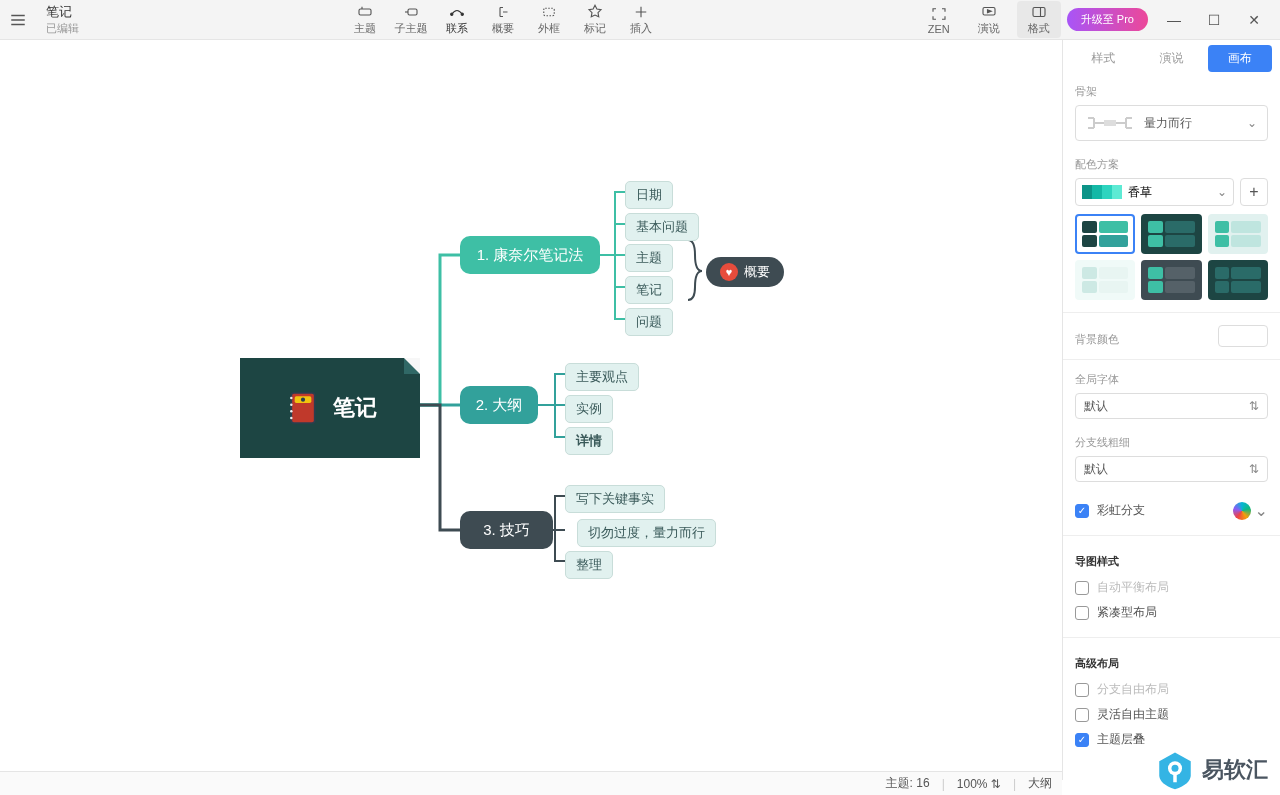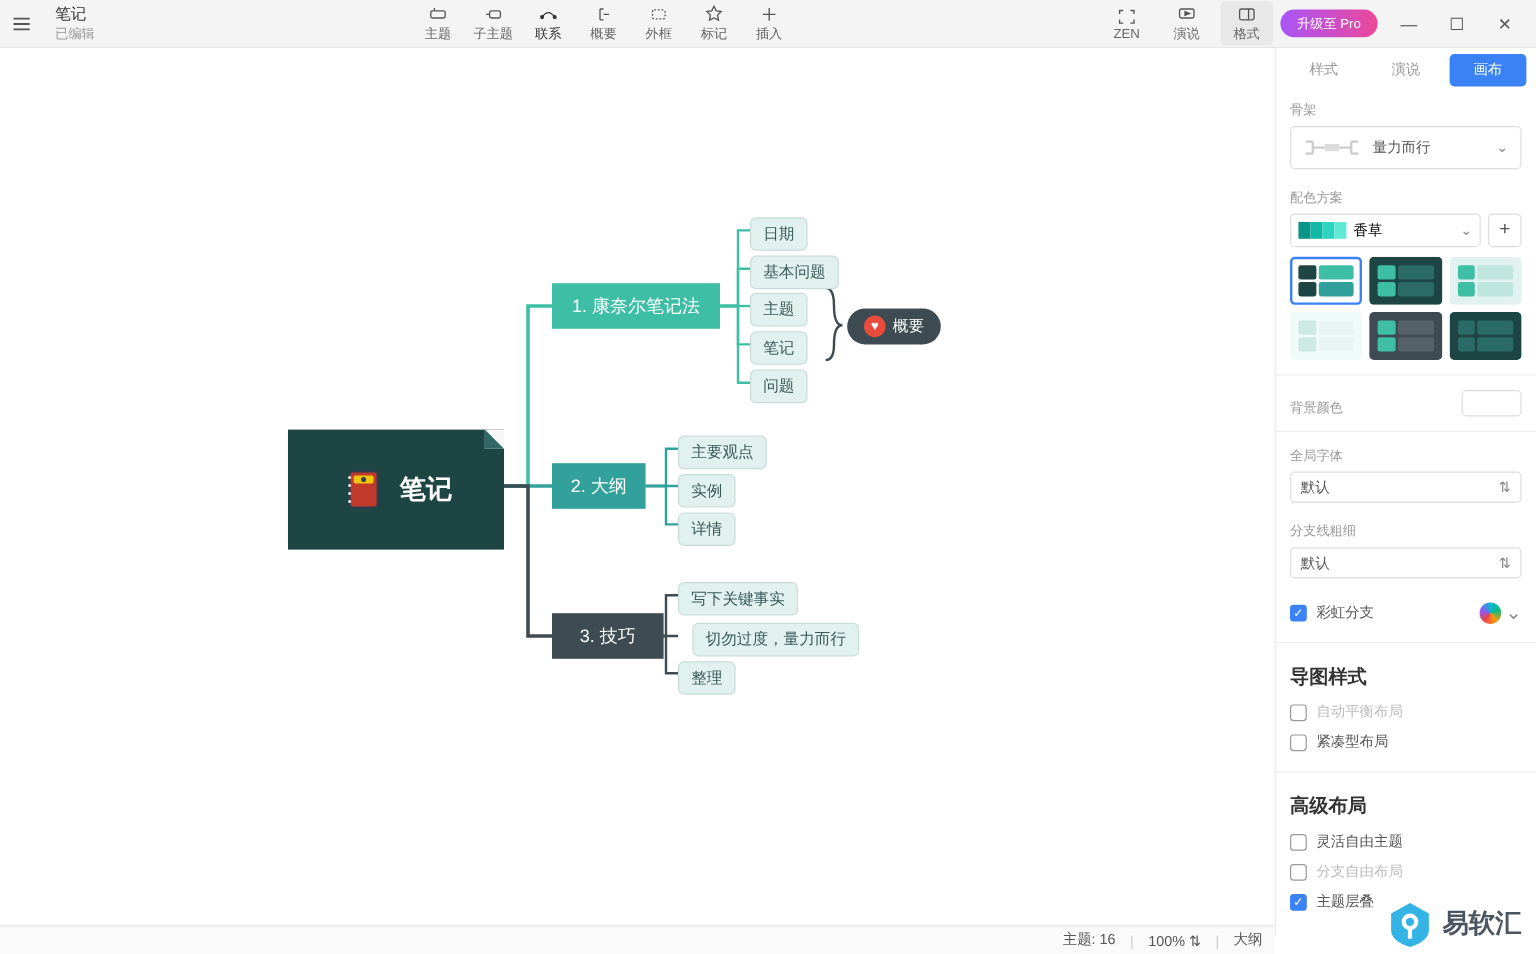--- a/index.html
+++ b/index.html
@@ -22,21 +22,21 @@
 .window-controls { display: flex; }
 .win-ctrl { width: 40px; height: 40px; display: flex; align-items: center; justify-content: center; cursor: pointer; color: #555; font-size: 14px; }
 
 
 .main { display: flex; height: 740px; }
 .canvas-area { flex: 1; position: relative; background: #fff; }
 .right-panel { width: 218px; background: #fff; border-left: 1px solid #e5e5e5; overflow-y: auto; }
 
 
 .mindmap { position: absolute; left: 0; top: 0; width: 100%; height: 100%; }
-.node { position: absolute; display: flex; align-items: center; justify-content: center; border-radius: 0; font-size: 14px; }
+.node { position: absolute; display: flex; align-items: center; justify-content: center; border-radius: 10px; font-size: 14px; }
 .root-node { background: #1d4543; color: #fff; width: 180px; height: 100px; border-radius: 0; }
 .root-node .fold { position: absolute; top: 0; right: 0; width: 0; height: 0; border-top: 16px solid #f7f7f7; border-left: 16px solid #306866; }
 .root-icon { width: 40px; height: 40px; margin-right: 10px; }
 .root-label { font-size: 22px; font-weight: bold; }
 .branch1 { background: #3ebfa5; color: #fff; width: 140px; height: 38px; font-size: 15px; }
 .branch2 { background: #32a19b; color: #fff; width: 78px; height: 38px; font-size: 15px; }
 .branch3 { background: #3e4b52; color: #fff; width: 93px; height: 38px; font-size: 15px; }
 .leaf { background: #e1f1ef; color: #3a5a5a; border: 1px solid #c8ddd9; padding: 4px 10px; font-size: 13px; border-radius: 5px; }
 .summary { background: #3e4b52; color: #fff; padding: 6px 14px; border-radius: 18px; font-size: 13px; display: flex; align-items: center; gap: 6px; }
 .summary-icon { width: 18px; height: 18px; background: #e74c3c; border-radius: 50%; display: flex; align-items: center; justify-content: center; color: #fff; font-size: 11px; }
@@ -61,21 +61,21 @@
 .bg-row { display: flex; align-items: flex-end; justify-content: space-between; }
 .bg-swatch { width: 50px; height: 22px; border: 1px solid #ddd; border-radius: 4px; cursor: pointer; background: #fff; }
 .select-field { width: 100%; border: 1px solid #ddd; border-radius: 4px; height: 26px; padding: 0 8px; font-size: 12px; color: #555; cursor: pointer; display: flex; align-items: center; background:#fff; }
 .checkbox-row { display: flex; align-items: center; gap: 8px; font-size: 12px; color: #555; padding: 4px 0; }
 .checkbox-row.disabled { color: #bbb; }
 .chk { width: 14px; height: 14px; border: 1px solid #999; border-radius: 3px; display: inline-flex; align-items: center; justify-content: center; font-size: 10px; color: #fff; }
 .chk.checked { background: #3b82f6; border-color: #3b82f6; }
 .rainbow-row { display: flex; align-items: center; justify-content: space-between; }
 .rainbow-indicator { width: 18px; height: 18px; border-radius: 50%; background: conic-gradient(#06b6d4,#10b981,#f59e0b,#ef4444,#8b5cf6,#06b6d4); }
 hr.sep { border: none; border-top: 1px solid #eee; margin: 4px 0; }
-.section-head { font-size: 16px; color: #333; font-weight: 600; margin: 6px 0; }
+.section-head { font-size: 11px; color: #333; font-weight: 600; margin: 6px 0; }
 
 
 .statusbar { position: absolute; bottom: 0; left: 0; right: 218px; height: 24px; border-top: 1px solid #e5e5e5; background: #fafafa; display: flex; align-items: center; justify-content: flex-end; padding: 0 10px; font-size: 12px; color: #555; gap: 12px; }
 .stat-divider { color: #ccc; }
 
 
 .watermark { position: absolute; right: 12px; bottom: 4px; display: flex; align-items: center; gap: 6px; font-size: 22px; font-weight: bold; color: #4a5560; z-index: 50; }
 .watermark-icon { width: 42px; height: 42px; }
 
 
@@ -221,21 +221,21 @@
     <div class="node leaf" style="left:625px;top:236px;">笔记</div>
     <div class="node leaf" style="left:625px;top:268px;">问题</div>
     <div class="node summary" style="left:706px;top:217px;">
       <span class="summary-icon">♥</span>
       <span>概要</span>
     </div>
 
     <div class="node branch2" style="left:460px;top:346px;">2. 大纲</div>
     <div class="node leaf" style="left:565px;top:323px;">主要观点</div>
     <div class="node leaf" style="left:565px;top:355px;">实例</div>
-    <div class="node leaf" style="left:565px;top:387px;">详情</div>
+    <div class="node leaf" style="left:565px;top:387px;font-weight:bold;">详情</div>
 
     <div class="node branch3" style="left:460px;top:471px;">3. 技巧</div>
     <div class="node leaf" style="left:565px;top:445px;">写下关键事实</div>
     <div class="node leaf" style="left:577px;top:479px;">切勿过度，量力而行</div>
     <div class="node leaf" style="left:565px;top:511px;">整理</div>
   </div>
 
   <div class="right-panel">
     <div class="panel-tabs">
       <div class="panel-tab">样式</div>
@@ -363,27 +363,27 @@
         </div>
       <div class="checkbox-row">
           <span class="chk"></span>
           <span>紧凑型布局</span>
         </div>
     </div>
 
     <hr class="sep">
     <div class="panel-section">
       <div class="section-head">高级布局</div>
+      <div class="checkbox-row disabled">
+          <span class="chk"></span>
+          <span>分支自由布局</span>
+        </div>
       <div class="checkbox-row">
           <span class="chk"></span>
           <span>灵活自由主题</span>
-        </div>
-      <div class="checkbox-row disabled">
-          <span class="chk"></span>
-          <span>分支自由布局</span>
         </div>
       <div class="checkbox-row">
           <span class="chk checked">✓</span>
           <span>主题层叠</span>
         </div>
     </div>
 
   </div>
 </div>
 

